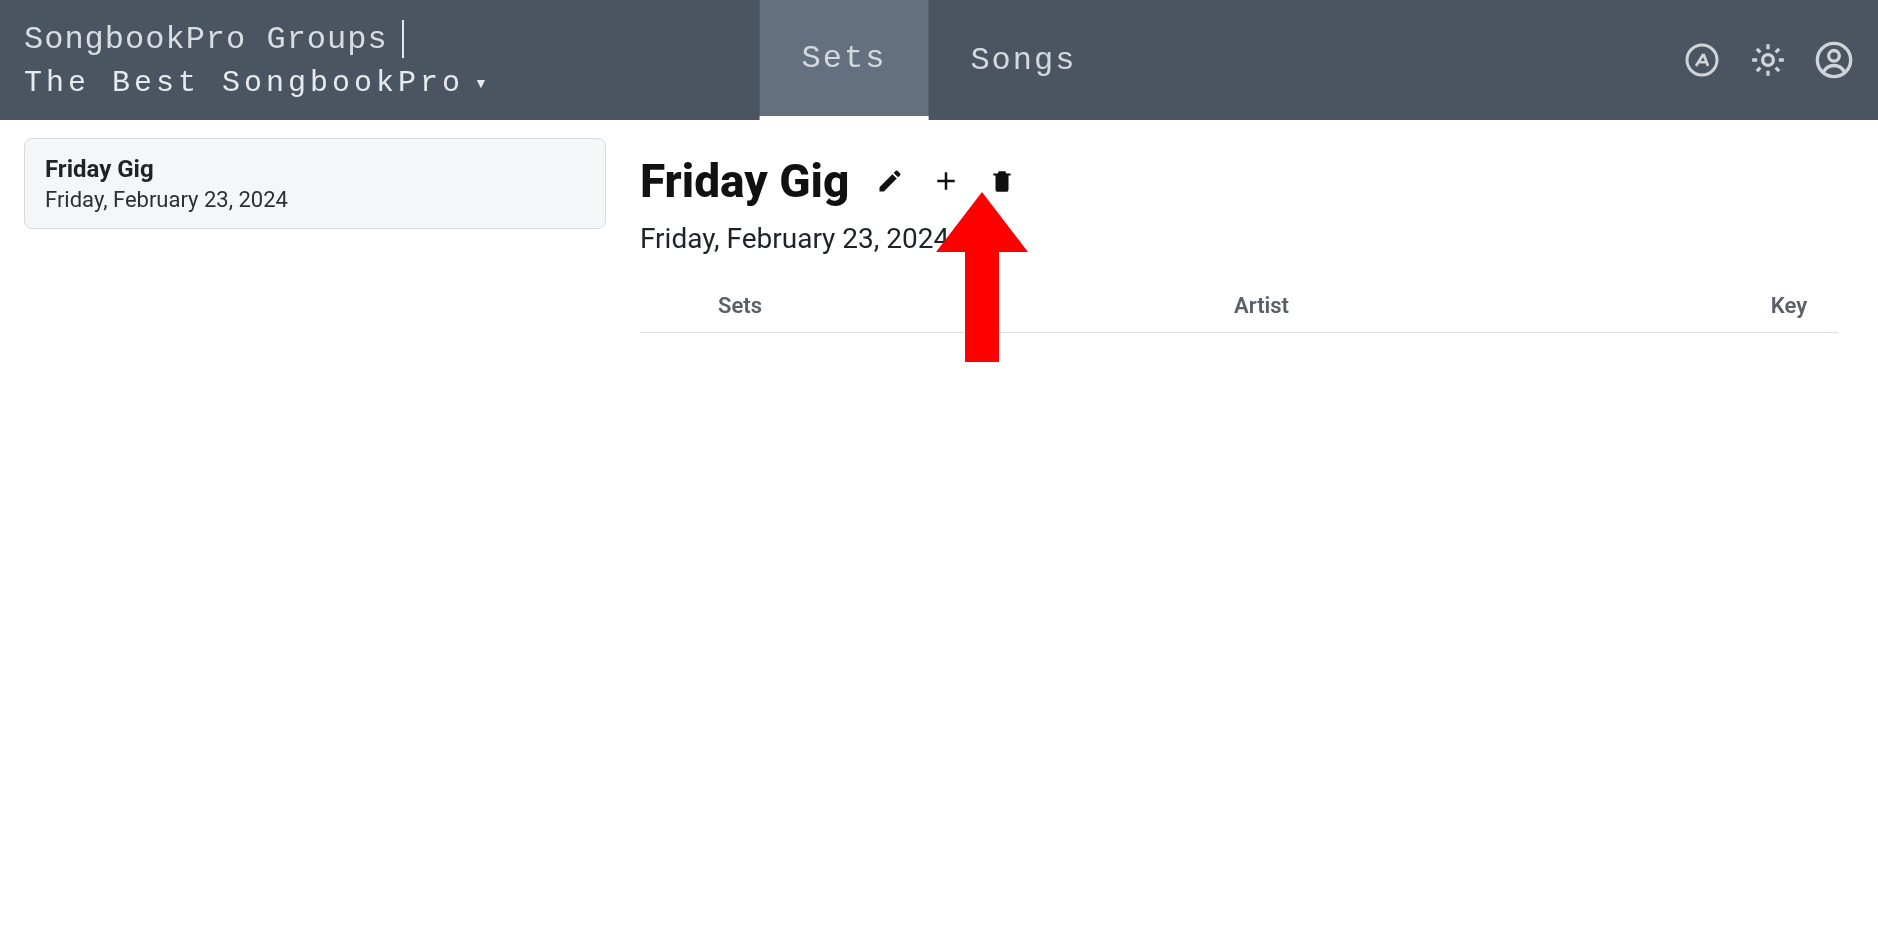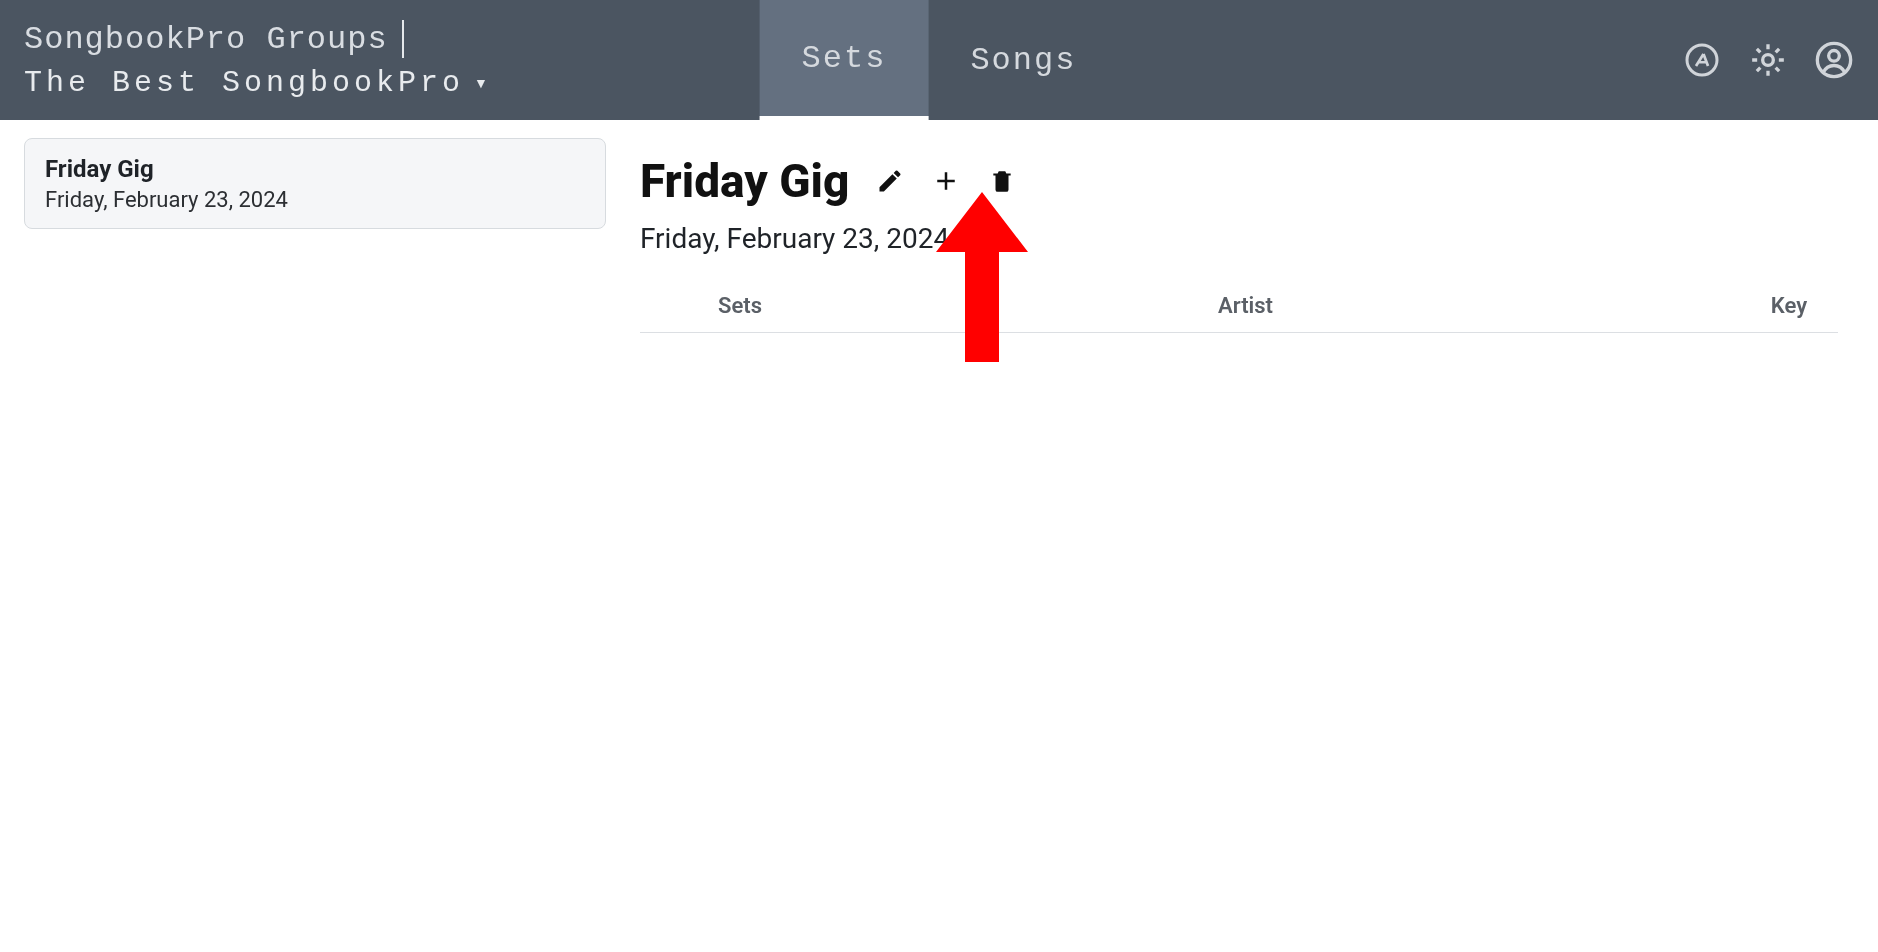--- a/index.html
+++ b/index.html
@@ -156,21 +156,21 @@
     display: flex;
     margin-top: 38px;
     border-bottom: 1px solid #dcdfe3;
     padding-bottom: 14px;
     color: #5b6067;
     font-size: 22px;
     font-weight: 600;
   }
   .col-handle { width: 78px; }
   .col-title { flex: 0 0 500px; }
-  .col-artist { flex: 1; }
+  .col-artist { flex: 1; margin-left: 16px; }
   .col-key { width: 90px; text-align: center; padding-right: 8px; }
   .red-arrow {
     position: absolute;
     left: 306px;
     top: 72px;
     pointer-events: none;
   }
 </style>
 </head>
 <body>

